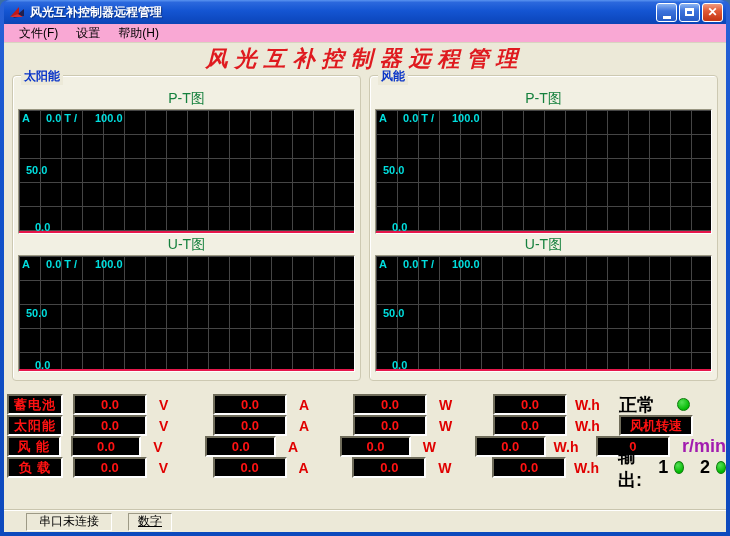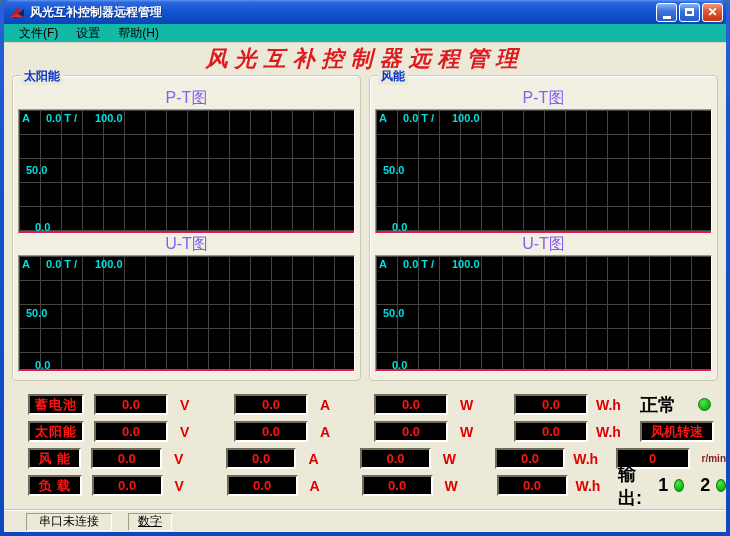--- a/index.html
+++ b/index.html
@@ -43,21 +43,21 @@
   .winbtn.max span { display:block; width:9px; height:8px; border:2px solid #fff; border-top-width:3px; }
   .winbtn.close { background:linear-gradient(180deg,#f09a80 0%,#e25b37 40%,#c83a18 90%); font-size:12px; }
 
   
   .client { flex:1; background:#ECE9D8; display:flex; flex-direction:column; overflow:hidden; }
 
   .menubar {
     height:19px; flex:0 0 19px;
     display:flex; align-items:center;
     padding-left:6px; gap:0;
-    background:#14b8a6;
+    background:#f9a8d4;
     border-bottom:1px solid #d8d4c0;
     font-size:12px; color:#000;
   }
   .menu-item { padding:2px 9px; cursor:default; }
 
   
   .app-header {
     height:32px; flex:0 0 32px;
     display:flex; align-items:center; justify-content:center;
   }
@@ -78,21 +78,21 @@
     background:#f2f0e3;
     padding:12px 5px 6px 5px;
     flex:1;
   }
   .groupbox .legend {
     position:absolute; top:-8px; left:8px;
     background:#ECE9D8; padding:0 3px;
     font-size:12px; font-weight:bold; color:#0a35c8;
   }
   .chart-title {
-    text-align:center; font-size:16px; color:#8b5cf6;
+    text-align:center; font-size:14px; color:#15803d;
     height:21px; line-height:20px;
   }
   .chart {
     position:relative;
     width:100%;
     background-color:#000;
     background-image:
       repeating-linear-gradient(to right,#454545 0 1px,transparent 1px 21px),
       repeating-linear-gradient(to bottom,#454545 0 1px,transparent 1px 24px);
     border:1px solid #9a9782;
@@ -103,21 +103,21 @@
   .chart.ut { height:117px; }
   .ax { position:absolute; color:#00dede; font-size:11px; font-weight:bold; white-space:nowrap; }
   .ax.a-lbl   { top:2px; left:3px; }
   .ax.scale   { top:2px; left:27px; }
   .ax.max-lbl { top:2px; left:64px;margin-left:12px; }
   .ax.mid-lbl { top:44%; left:7px; }
   .ax.min-lbl { bottom:0px; left:16px; }
   .trace { position:absolute; left:0; right:0; bottom:0; height:2px; background:#e6174b; }
 
   
-  .readouts { flex:1; padding:13px 0 0 24px; display:flex; flex-direction:column; gap:6px; }
+  .readouts { flex:1; padding:13px 0 0 3px; display:flex; flex-direction:column; }
   .rrow { display:flex; align-items:center; height:21px; }
   .disp {
     background:#000; color:#ff1212;
     border:2px solid; border-color:#6f6c5a #ffffff #ffffff #6f6c5a;
     font-weight:bold; font-size:13px;
     display:flex; align-items:center; justify-content:center;
     height:21px;
   }
   .lblbox { width:56px; letter-spacing:1px; }
   .valbox { width:74px; margin-left:10px; }
@@ -126,21 +126,21 @@
   .spacer24 { width:22px; }
   .statcol { flex:1; display:flex; align-items:center; padding-left:10px; }
   .blacktxt { color:#000; font-weight:bold; font-size:18px; }
   .dot {
     width:13px; height:13px; border-radius:50%;
     background:radial-gradient(circle at 35% 30%, #55e055, #00b800 75%);
     border:1px solid #0a7a0a;
     display:inline-block;
   }
   .fanbox { width:74px; }
-  .redtxt { color:#7f1d1d; font-weight:bold; font-size:10px; }
+  .redtxt { color:#a21caf; font-weight:bold; font-size:18px; }
 
   
   .statusbar {
     flex:0 0 22px; height:22px;
     background:#ECE9D8;
     border-top:1px solid #fff;
     box-shadow:0 -1px 0 #c9c5ae;
     display:flex; align-items:center;
     font-size:12px; color:#000;
     padding:0 4px 0 6px;

